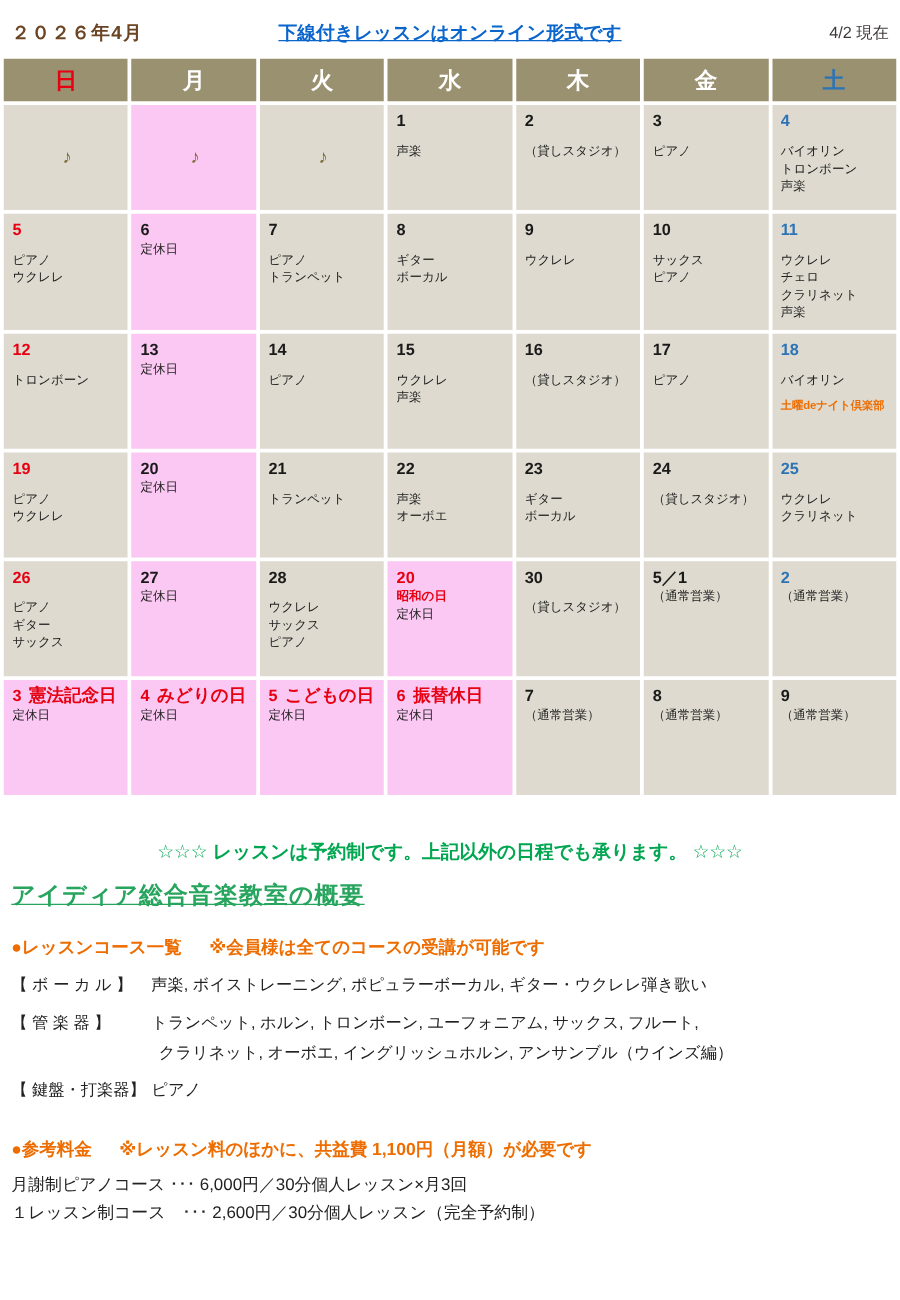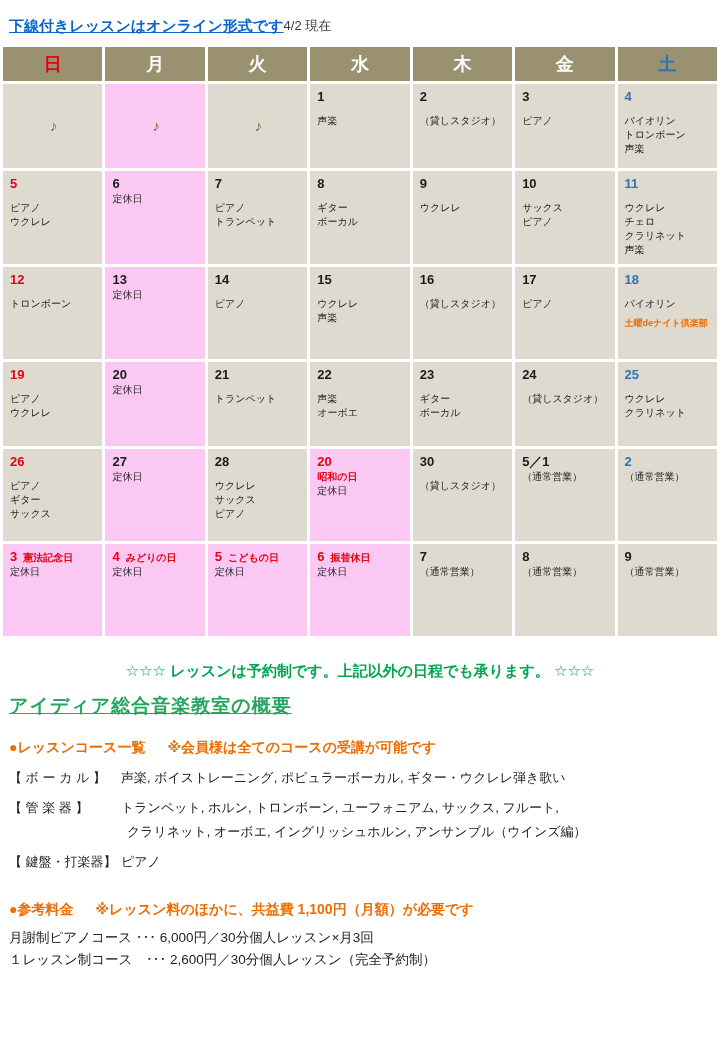--- a/index.html
+++ b/index.html
@@ -10,53 +10,54 @@
   *{box-sizing:border-box;}
   html,body{margin:0;padding:0;}
   body{width:720px;height:1040px;overflow:hidden;background:#fff;
        font-family:"Liberation Sans","DejaVu Sans",sans-serif;color:#222;}
   .page{padding:3px;}
   .titlebar{height:48px;background:var(--bar);color:#fff;font-size:20px;
             display:flex;align-items:center;padding-left:12px;letter-spacing:1px;}
   .subheader{display:flex;align-items:center;margin:10px 6px 8px 6px;height:26px;}
   .month{color:var(--brown);font-weight:bold;font-size:15px;flex:1;letter-spacing:1px;}
   .online-link{color:var(--link);font-weight:bold;font-size:15px;text-decoration:underline;cursor:pointer;}
-  .asof{flex:1;color:#3e3a39;font-size:13px;}
+  .asof{flex:1;text-align:right;color:#3e3a39;font-size:13px;}
   .calendar{display:grid;grid-template-columns:repeat(7,1fr);gap:3px;background:#fff;}
   .dh{height:34px;background:var(--dhbg);color:#fff;font-weight:bold;font-size:18px;
       display:flex;align-items:center;justify-content:center;}
   .dh.sun{color:var(--red);} .dh.sat{color:var(--blue);}
   .cell{padding:4px 5px 4px 7px;font-size:10px;line-height:14px;}
   .cell.g{background:var(--beige);} .cell.p{background:var(--pink);}
   .r0{height:84px}.r1{height:93px}.r2{height:92px}.r3{height:84px}.r4{height:92px}.r5{height:92px}
   .date{font-weight:bold;font-size:13px;line-height:17px;}
   .c-r{color:var(--red);} .c-b{color:var(--blue);} .c-k{color:#1a1a1a;}
-  .hol{font-weight:bold;font-size:10px;margin-left:6px;color:var(--red);}
+  .hol{font-weight:bold;font-size:14px;margin-left:6px;color:var(--red);}
   .holline{color:var(--red);font-weight:bold;}
   .gap{height:9px;}
   .special{color:var(--orange);font-weight:bold;font-size:9px;margin-top:5px;letter-spacing:0;}
   .note-cell{display:flex;align-items:center;justify-content:center;height:100%;}
   .music-note{color:var(--olive);font-size:15px;}
-  .star-note{text-align:center;color:var(--green);font-weight:bold;font-size:15px;margin-top:26px;}
+  .star-note{text-align:center;color:var(--green);font-weight:bold;font-size:15px;margin-top:36px;}
   .overview-title{color:var(--green2);font-size:19px;font-weight:bold;margin:12px 0 0 6px;letter-spacing:1px;text-decoration:underline;}
   .sec-head{margin:20px 0 0 6px;color:var(--orange);font-weight:bold;font-size:14px;}
   .sec-head .snote{margin-left:22px;}
   .courses{margin:4px 0 0 6px;}
   .crow{display:flex;margin-top:11px;font-size:13px;line-height:19px;}
   .cat{min-width:112px;white-space:nowrap;}
   .cont{margin-left:118px;font-size:13px;line-height:19px;margin-top:5px;}
   .sec-head.fee{margin-top:30px;}
   .fees{margin:8px 0 0 6px;font-size:13.5px;line-height:22px;}
 </style>
 </head>
 <body>
 
 <div class="page">
 
   <div class="subheader">
+    <span class="month">２０２６年4月</span>
     <a class="online-link">下線付きレッスンはオンライン形式です</a>
     <span class="asof">4/2 現在</span>
   </div>
 
   <div class="calendar" id="calendar">
       <div class="dh sun">日</div>
       <div class="dh ">月</div>
       <div class="dh ">火</div>
       <div class="dh ">水</div>
       <div class="dh ">木</div>

